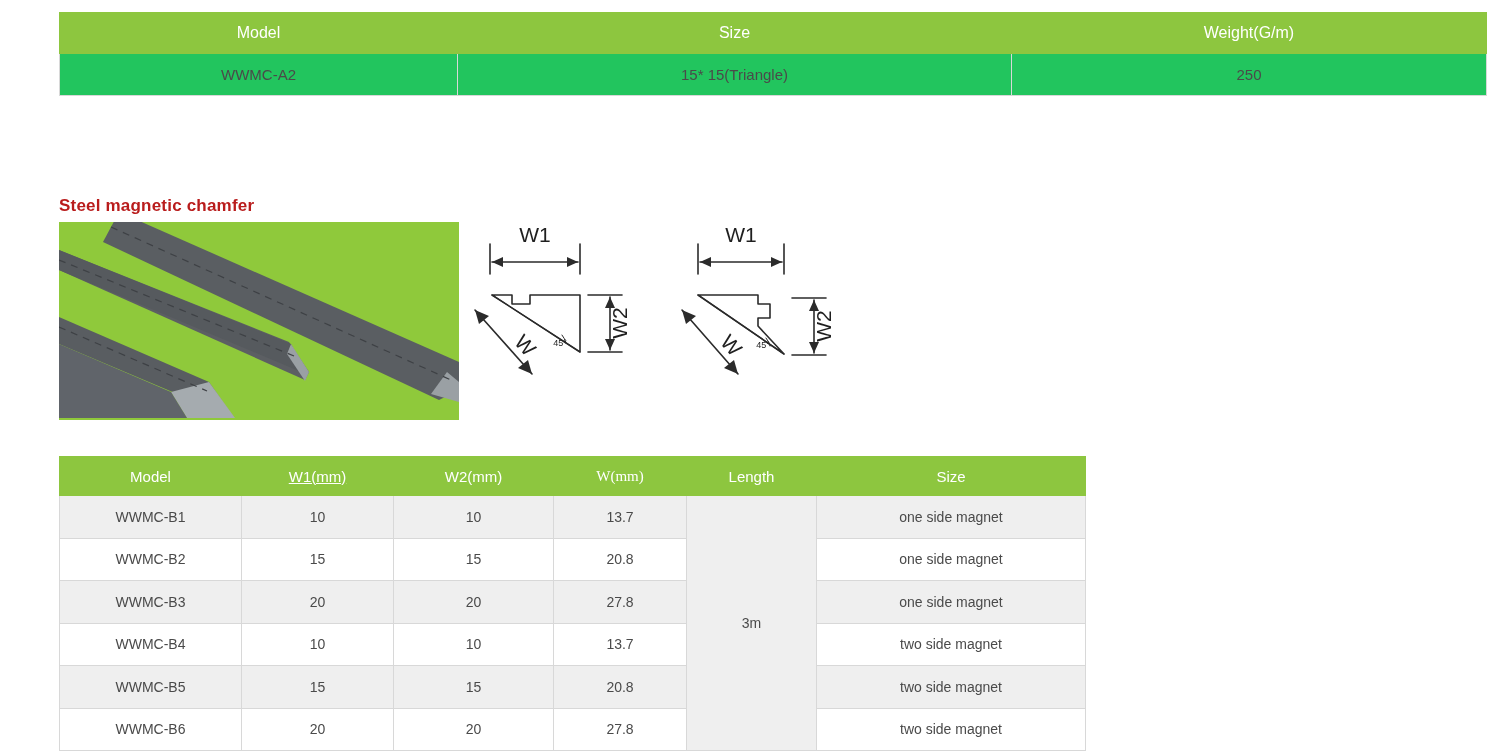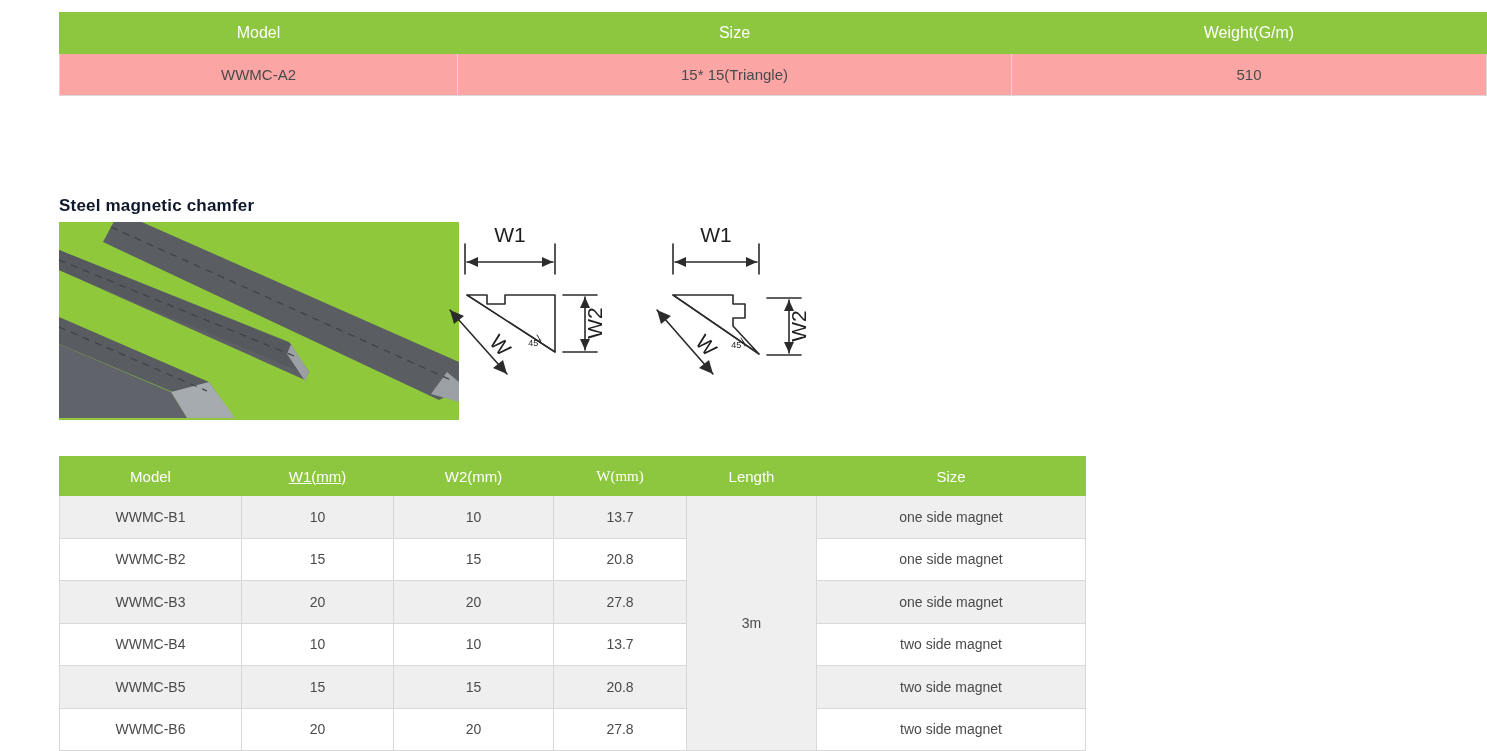--- a/index.html
+++ b/index.html
@@ -34,55 +34,55 @@
   }
   .table1 thead th {
     background: #8dc63f;
     color: #ffffff;
     font-size: 16px;
     height: 38px;
     border-color: #8dc63f;
   }
   .table1 tbody td {
     height: 39px;
-    background: #fca5a5;
+    background: #22c55e;
   }
   .table1 tbody tr.alt td {
     background: #efefef;
   }
   .col-model { width: 395px; }
   .col-size  { width: 551px; }
   .col-weight{ width: 472px; }
 
   
   .section-title {
     position: absolute;
     left: 59px;
     top: 196px;
     font-size: 17px;
     font-weight: bold;
-    color: #0f172a;
+    color: #b91c1c;
     letter-spacing: 0.2px;
   }
 
   
   .photo {
     position: absolute;
     left: 59px;
     top: 222px;
     width: 400px;
     height: 198px;
     background: #8fc93b;
     overflow: hidden;
   }
 
   
   .diagrams {
     position: absolute;
-    left: 445px;
+    left: 470px;
     top: 222px;
     width: 400px;
     height: 198px;
   }
 
   
   .table2 {
     position: absolute;
     left: 59px;
     top: 456px;
@@ -127,21 +127,21 @@
     <tr>
       <th class="col-model">Model</th>
       <th class="col-size">Size</th>
       <th class="col-weight">Weight(G/m)</th>
     </tr>
   </thead>
   <tbody>
     <tr>
       <td>WWMC-A2</td>
       <td>15* 15(Triangle)</td>
-      <td>510</td>
+      <td>250</td>
     </tr>
   </tbody>
 </table>
 
 <div class="section-title">Steel magnetic chamfer</div>
 
 <div class="photo">
   <svg width="400" height="198" viewBox="0 0 400 198">
     <rect x="0" y="0" width="400" height="198" fill="#8fc93b"></rect>
 

